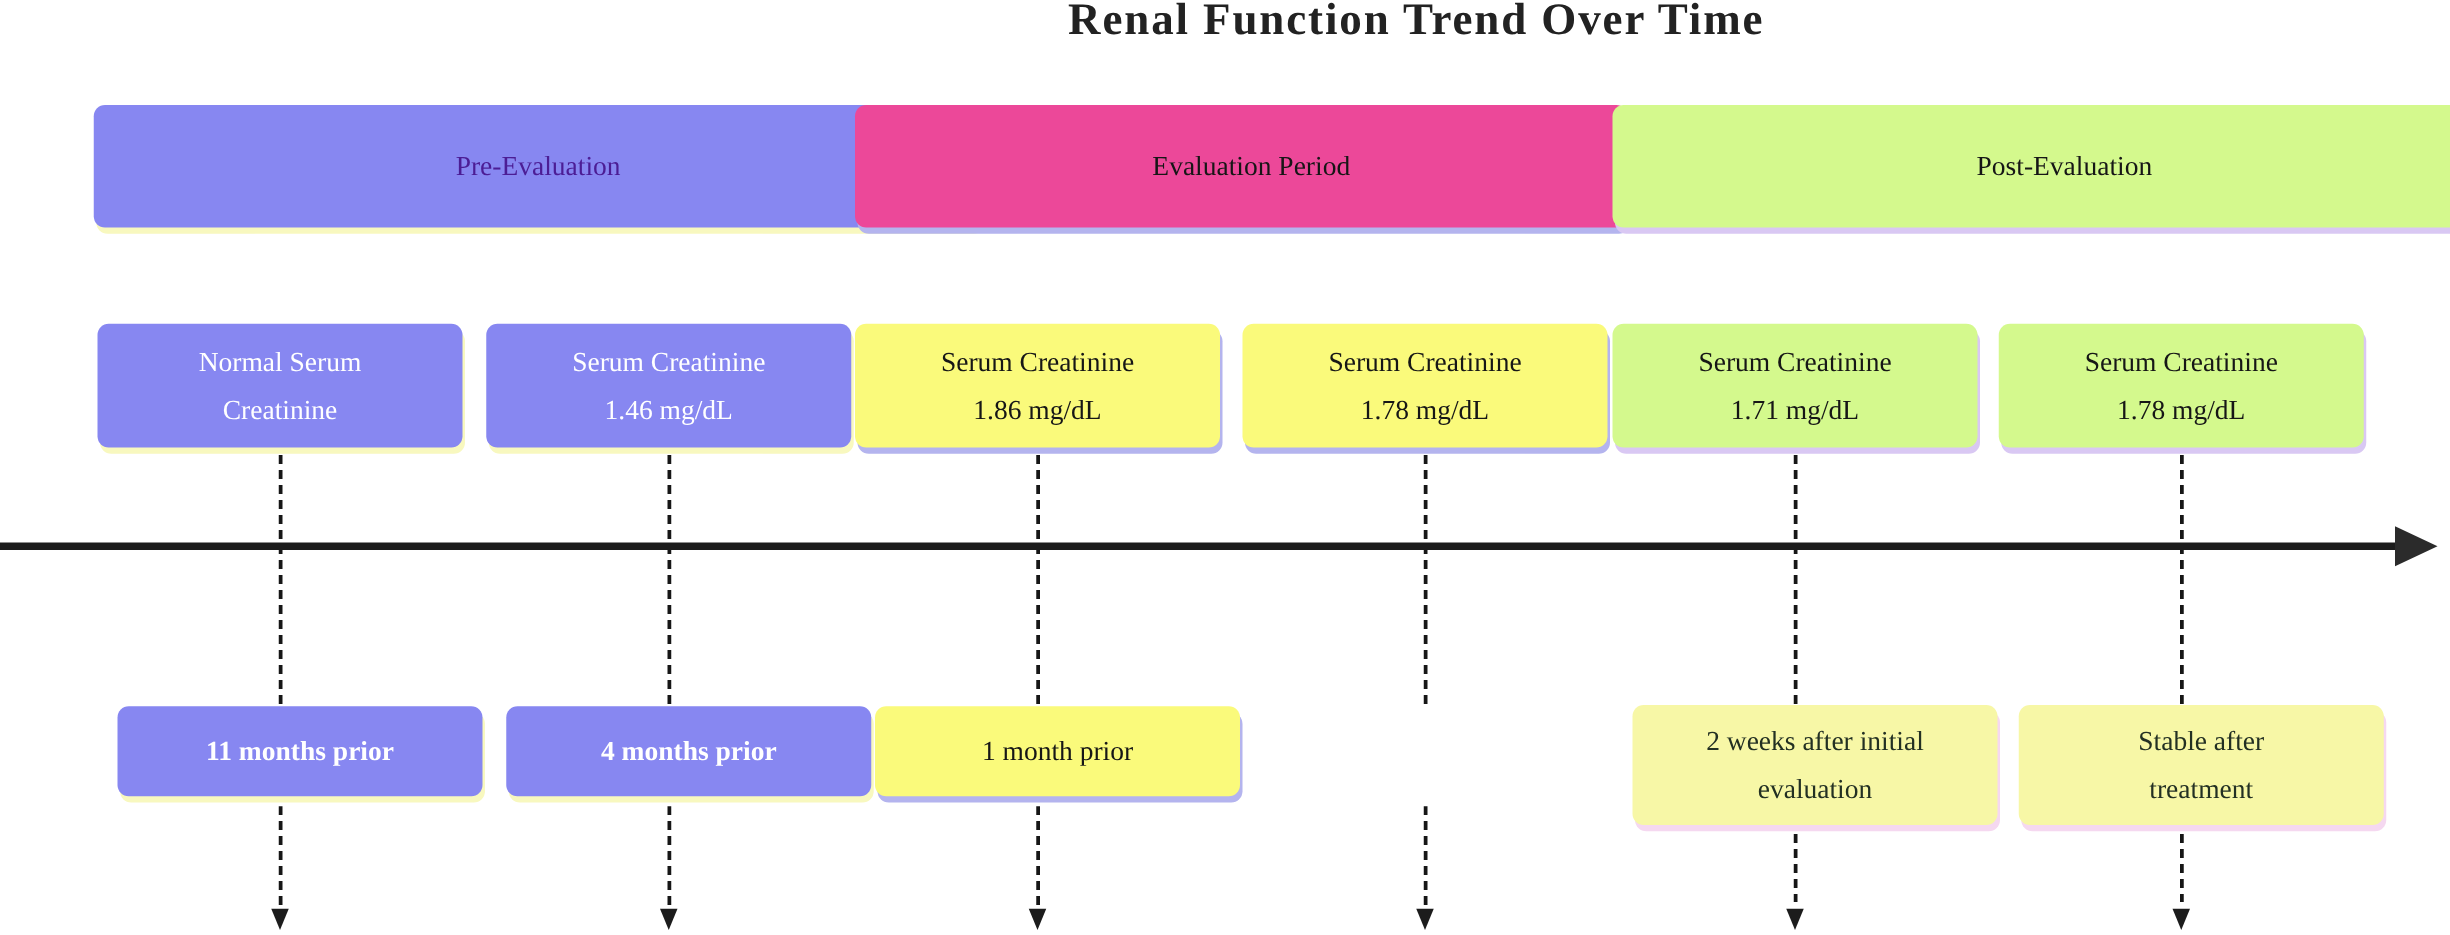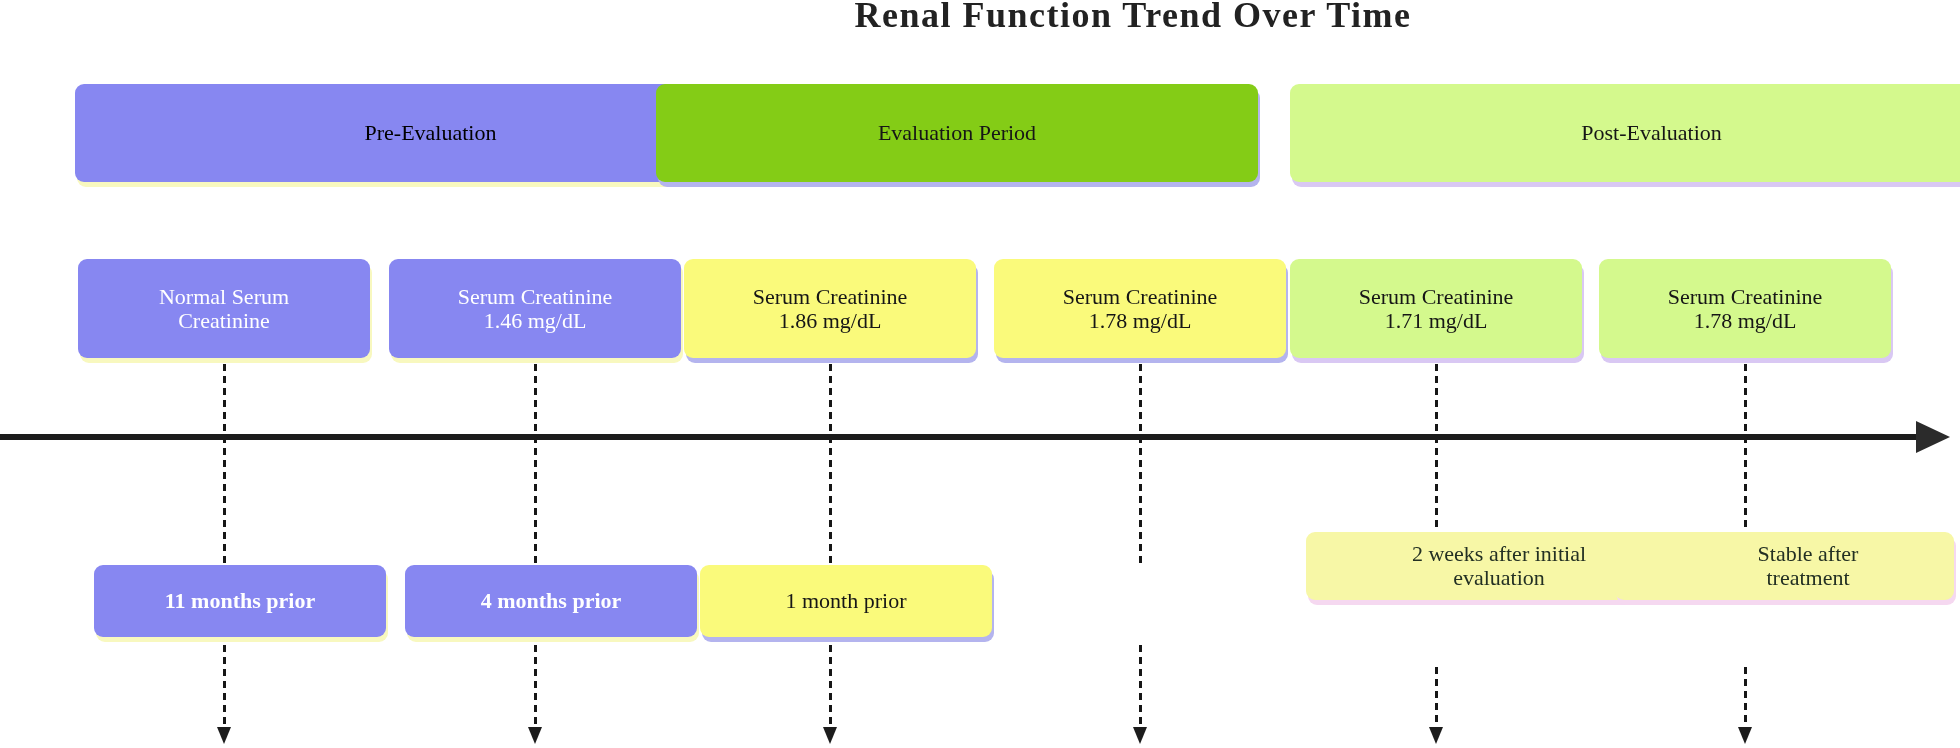--- a/index.html
+++ b/index.html
@@ -14,33 +14,33 @@
   }
   
   .cx0{--cx:224px}.cx1{--cx:535px}.cx2{--cx:830px}.cx3{--cx:1140px}.cx4{--cx:1436px}.cx5{--cx:1745px}
 
   
   .phase{
     position:absolute;top:84px;height:98px;border-radius:9px;
     display:flex;align-items:center;justify-content:center;
     font-size:22px;text-align:center;
   }
-  .phase.pre {left:75px;  width:711px;background:#8787f1;color:#000000;box-shadow:2px 5px 0 0 #f8f8bf;}
-  .phase.eval{left:656px; width:602px;background:#84cc16;color:#161616;box-shadow:2px 5px 0 0 #b4b4ee;}
+  .phase.pre {left:75px;  width:711px;background:#8787f1;color:#4c1d95;box-shadow:2px 5px 0 0 #f8f8bf;}
+  .phase.eval{left:684px; width:602px;background:#ec4899;color:#161616;box-shadow:2px 5px 0 0 #b4b4ee;padding-left:16px;}
   .phase.post{left:1290px;width:723px;background:#d4f98d;color:#161616;box-shadow:2px 5px 0 0 #d9c8f3;}
 
   
   .box{
     position:absolute;width:292px;left:calc(var(--cx) - 146px);
     border-radius:9px;display:flex;align-items:center;justify-content:center;
-    text-align:center;white-space:pre-line;font-size:22px;line-height:24px;
+    text-align:center;white-space:pre-line;font-size:22px;line-height:38px;
   }
   .event {top:259px;height:99px;}
   .tlabel{top:565px;height:72px;margin-left:16px;}
-  .tlabel.tall{top:532px;height:68px;padding-left:47px;}
+  .tlabel.tall{top:564px;height:96px;}
   .fill-pre {background:#8787f1;color:#ffffff;}
   .fill-eval{background:#fafa7b;color:#161616;}
   .fill-post{background:#d4f98d;color:#161616;}
   .fill-pale{background:#f7f7a6;color:#233023;}
   .sh-yellow{box-shadow:2px 5px 0 0 #f8f8bf;}
   .sh-lav   {box-shadow:2px 5px 0 0 #b4b4ee;}
   .sh-lilac {box-shadow:2px 5px 0 0 #d9c8f3;}
   .sh-pink  {box-shadow:2px 5px 0 0 #f5d8f0;}
   .bold-white{font-weight:700;}
 

